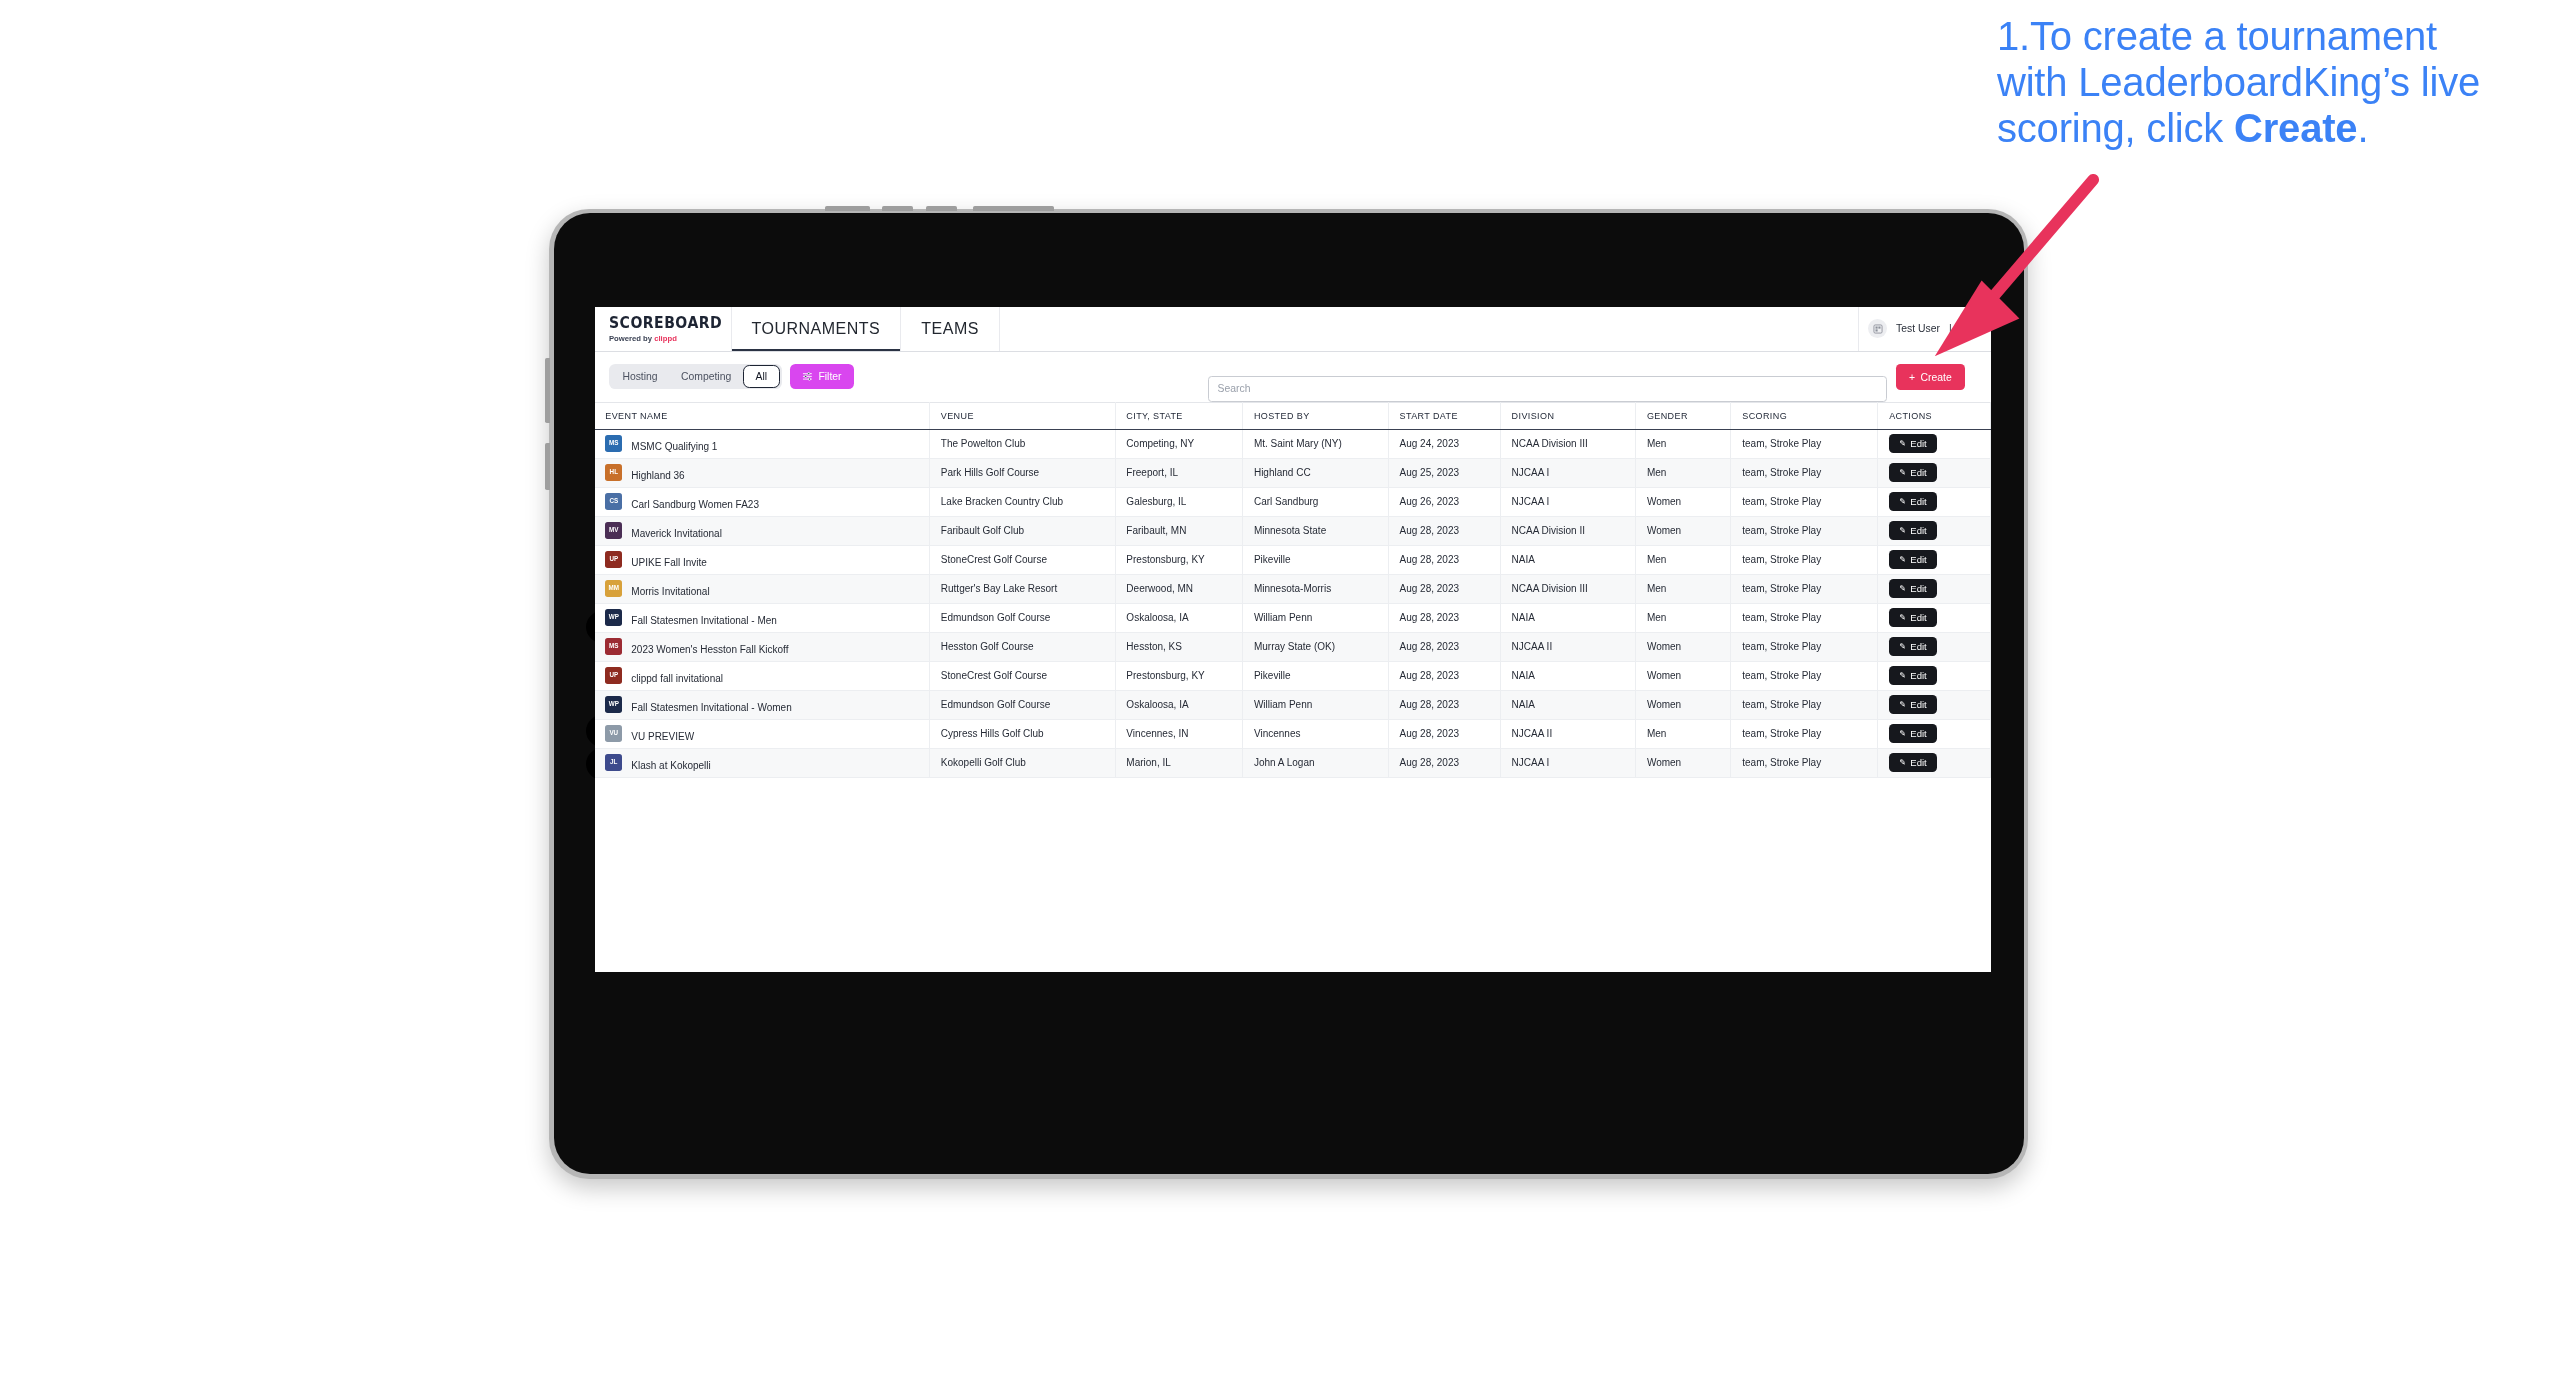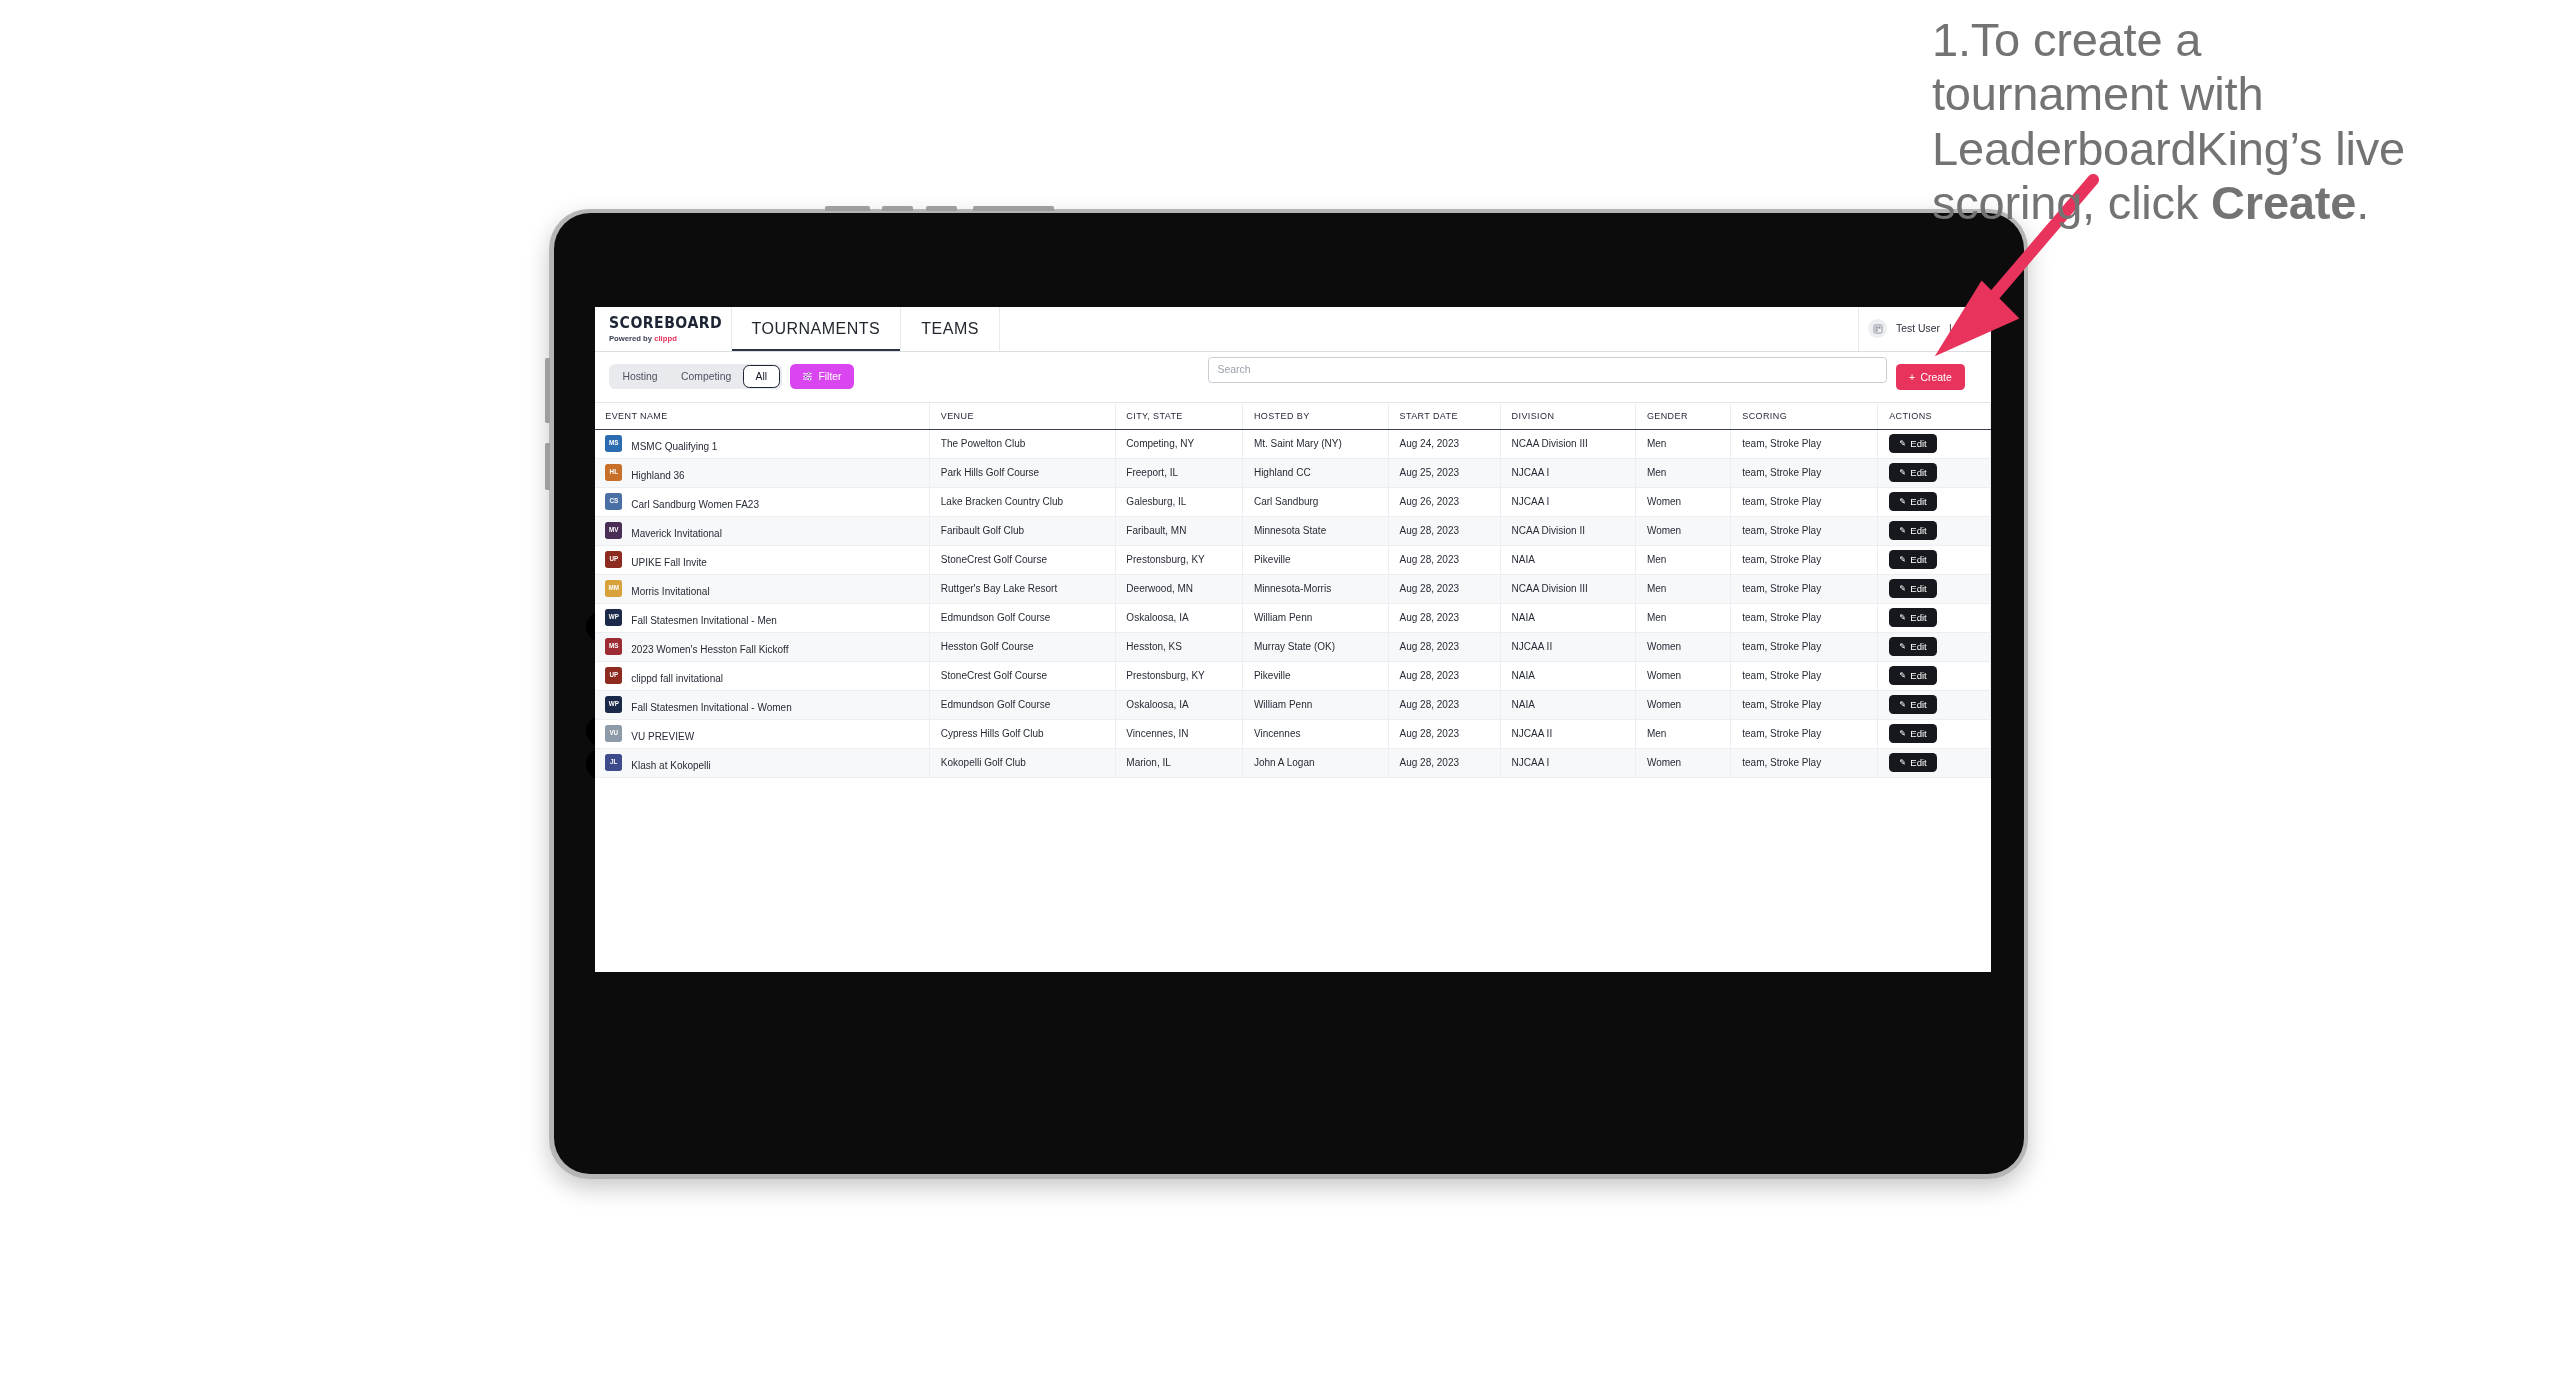--- a/index.html
+++ b/index.html
@@ -73,21 +73,21 @@
   .toolbar{ height:50px; background:#fff; display:flex; align-items:center; padding:0 14.4px;
             position:relative;}
   .segmented{ display:flex; align-items:center; background:#e9eaee; border-radius:6.3px; height:25px;
               padding:0 1.8px;}
   .seg{ font-size:10.4px; color:#4c5260; padding:0 11.7px; line-height:25px; cursor:pointer;}
   .seg.sel{ background:#fff; color:#111622; border:1.4px solid #1d2433; border-radius:6.3px;
             height:23.4px; line-height:21px; font-weight:500;}
   .filter-btn{ margin-left:8px; height:25px; background:#d946ef; color:#fff; border-radius:5.4px;
                display:flex; align-items:center; gap:5.4px; padding:0 12.6px; font-size:10.4px;
                cursor:pointer;}
-  .search-wrap{ position:absolute; left:613px; top:5px; width:679px;}
+  .search-wrap{ position:absolute; left:613px; top:24px; width:679px;}
   .search-input{ width:100%; height:26px; border:0.9px solid #c9ccd2; border-radius:3.6px;
                  padding:0 9px; font-size:10.4px; color:#333; outline:none; background:#fff;
                  font-family:"Liberation Sans", sans-serif;}
   .search-input::placeholder{ color:#9aa0ab;}
   .create-btn{ position:absolute; left:1301px; top:12.6px; height:26px; background:#e8335c;
                color:#fff; border-radius:4.5px; display:flex; align-items:center; gap:5.4px;
                padding:0 13.5px; font-size:10.4px; cursor:pointer; white-space:nowrap;}
 
   
   .tbl{ width:100%; border-collapse:collapse; table-layout:fixed;}
@@ -113,22 +113,22 @@
              border-radius:4.5px; height:19px; padding:0 10px; font-size:9.5px; cursor:pointer;}
   .pencil{ font-size:8px;}
 
   
   col.c1{width:260px;} col.c2{width:144px;} col.c3{width:99px;} col.c4{width:113px;}
   col.c5{width:87px;}  col.c6{width:105px;} col.c7{width:74px;}  col.c8{width:114px;}
   col.c9{width:87px;}
 
   
   .annot{
-    position:absolute; left:1932px; top:12.6px; width:514px;
-    font-size:47px; line-height:1.16; color:#737373;
+    position:absolute; left:1997px; top:12.6px; width:514px;
+    font-size:40px; line-height:1.16; color:#3b82f6;
     font-family:"Liberation Sans", sans-serif; letter-spacing:-0.2px;
   }
   .annot b{ font-weight:700;}
   .arrow{ position:absolute; left:1888px; top:169px; width:216px; height:216px; pointer-events:none;}
 </style>
 </head>
 <body>
 
 <div id="stage">
 

